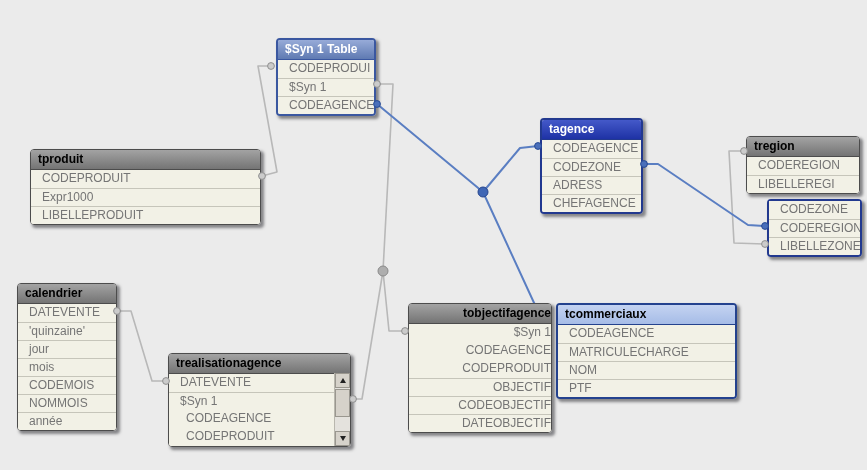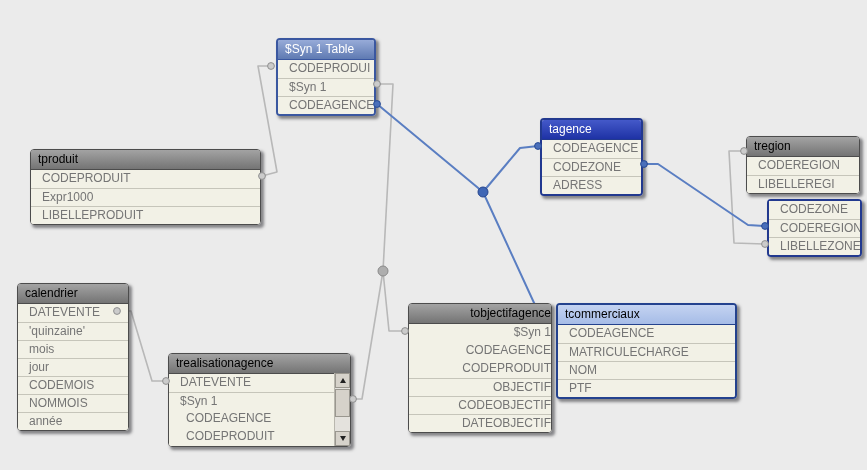--- a/index.html
+++ b/index.html
@@ -2,21 +2,21 @@
 <html><head>
 <meta charset="utf-8">
 <style>
   html,body{margin:0;padding:0;}
   body{font-family:"Liberation Sans","DejaVu Sans",sans-serif;}
   #canvas{position:relative;width:867px;height:470px;overflow:hidden;background:#ebebeb;}
   svg.layer{position:absolute;left:0;top:0;pointer-events:none;}
   #lines-layer{z-index:1;}
   #dots-layer{z-index:3;}
   .tbl{position:absolute;z-index:2;border-radius:4px;box-shadow:2.5px 2.5px 3px rgba(50,50,55,.55);box-sizing:border-box;}
-  .tbl .hdr{height:19px;line-height:19px;padding:0 0 0 7px;font-size:12px;font-weight:normal;
+  .tbl .hdr{height:19px;line-height:19px;padding:0 0 0 7px;font-size:12px;font-weight:bold;
             white-space:nowrap;overflow:hidden;border-top-left-radius:2px;border-top-right-radius:2px;cursor:move;}
   .tbl .body{position:relative;background:#f2f1e6;border-bottom-left-radius:2px;border-bottom-right-radius:2px;overflow:hidden;}
   .row{height:18px;line-height:17px;font-size:12px;color:#757575;padding-left:11px;
        white-space:nowrap;overflow:hidden;box-sizing:border-box;}
   .row + .row{border-top:1px solid #c6c5ba;}
   .row.grouped{border-top:none;}
   .row.indent{padding-left:17px;}
   
   .tbl.gray{border:1px solid #4c4c4c;}
   .tbl.gray .hdr{background:linear-gradient(180deg,#a3a3a3,#747474);color:#000;border-bottom:1px solid #4c4c4c;}
@@ -88,43 +88,44 @@
         <div class="row">Expr1000</div>
         <div class="row">LIBELLEPRODUIT</div>
       </div>
     </div>
     <div class="tbl navy" style="left: 540px; top: 118px; width: 103px;">
       <div class="hdr">tagence</div>
       <div class="body">
         <div class="row">CODEAGENCE</div>
         <div class="row">CODEZONE</div>
         <div class="row">ADRESS</div>
+        <div class="row">CHEFAGENCE</div>
       </div>
     </div>
     <div class="tbl gray" style="left: 746px; top: 136px; width: 114px;">
       <div class="hdr">tregion</div>
       <div class="body">
         <div class="row">CODEREGION</div>
         <div class="row">LIBELLEREGI</div>
       </div>
     </div>
     <div class="tbl navy" style="left: 767px; top: 199px; width: 95px;">
       <div class="body">
         <div class="row">CODEZONE</div>
         <div class="row">CODEREGION</div>
         <div class="row">LIBELLEZONE</div>
       </div>
     </div>
-    <div class="tbl gray" style="left: 17px; top: 283px; width: 112px;">
+    <div class="tbl gray" style="left: 17px; top: 283px; width: 100px;">
       <div class="hdr">calendrier</div>
       <div class="body">
         <div class="row">DATEVENTE</div>
         <div class="row">'quinzaine'</div>
+        <div class="row">jour</div>
         <div class="row">mois</div>
-        <div class="row">jour</div>
         <div class="row">CODEMOIS</div>
         <div class="row">NOMMOIS</div>
         <div class="row">année</div>
       </div>
     </div>
     <div class="tbl gray" style="left: 168px; top: 353px; width: 183px;">
       <div class="hdr">trealisationagence</div>
       <div class="body">
         <div class="row">DATEVENTE</div>
         <div class="row">$Syn 1</div>

